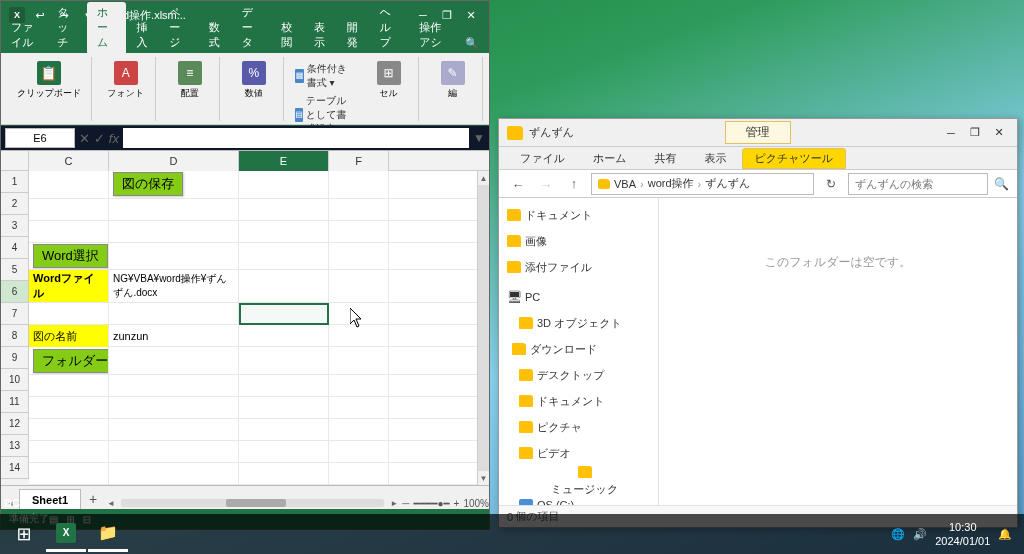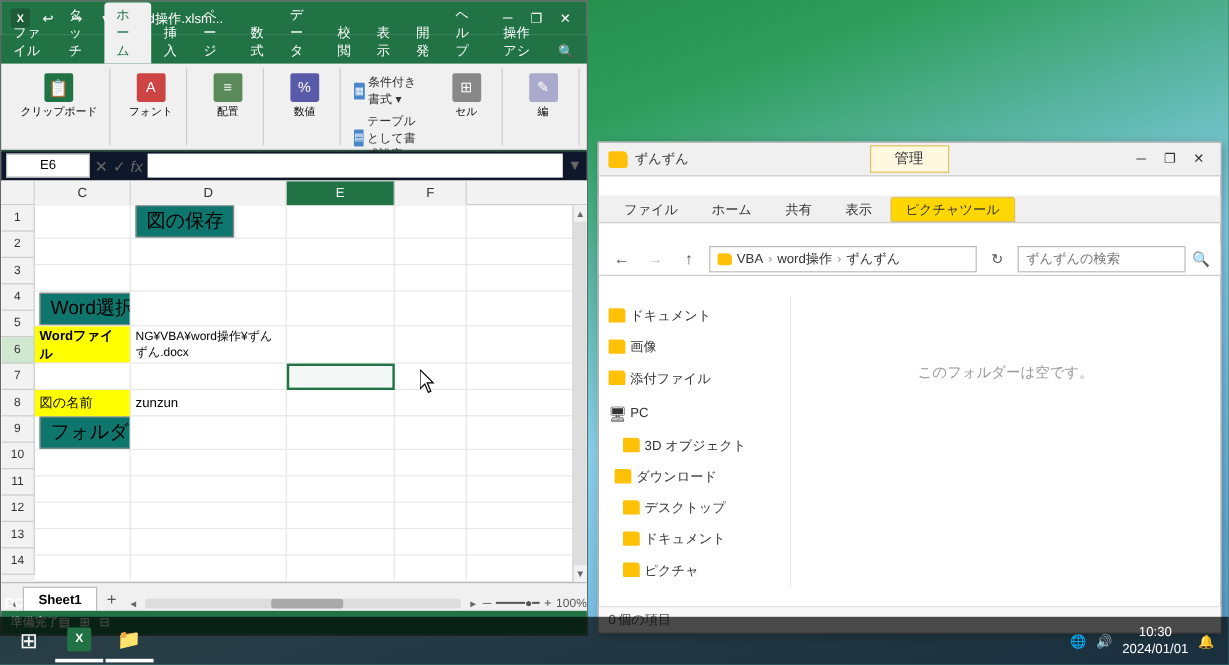--- a/index.html
+++ b/index.html
@@ -315,24 +315,24 @@
       background: #ffff00;
     }
 
     .col-c { width: 80px; min-width: 80px; }
     .col-d { width: 130px; min-width: 130px; }
     .col-e { width: 90px; min-width: 90px; }
     .col-f { width: 60px; min-width: 60px; }
 
     
     .cell-button {
-      background: #0f766e;
+      background: #84cc16;
       border: 1px solid #888;
       padding: 2px 8px;
-      font-size: 16px;
+      font-size: 13px;
       cursor: pointer;
       white-space: nowrap;
       box-shadow: 1px 1px 2px rgba(0,0,0,0.2);
     }
 
     
     .sheet-tabs {
       height: 24px;
       background: #f0f0f0;
       border-top: 1px solid #bbb;
@@ -450,21 +450,20 @@
       position: absolute;
       top: 118px;
       left: 498px;
       width: 520px;
       height: 410px;
       background: white;
       border: 1px solid #999;
       display: flex;
       flex-direction: column;
       box-shadow: 2px 2px 8px rgba(0,0,0,0.3);
-      gap: 16px;
     }
 
     .explorer-titlebar {
       background: #f0f0f0;
       height: 28px;
       display: flex;
       align-items: center;
       padding: 0 8px;
       justify-content: space-between;
       border-bottom: 1px solid #ccc;

